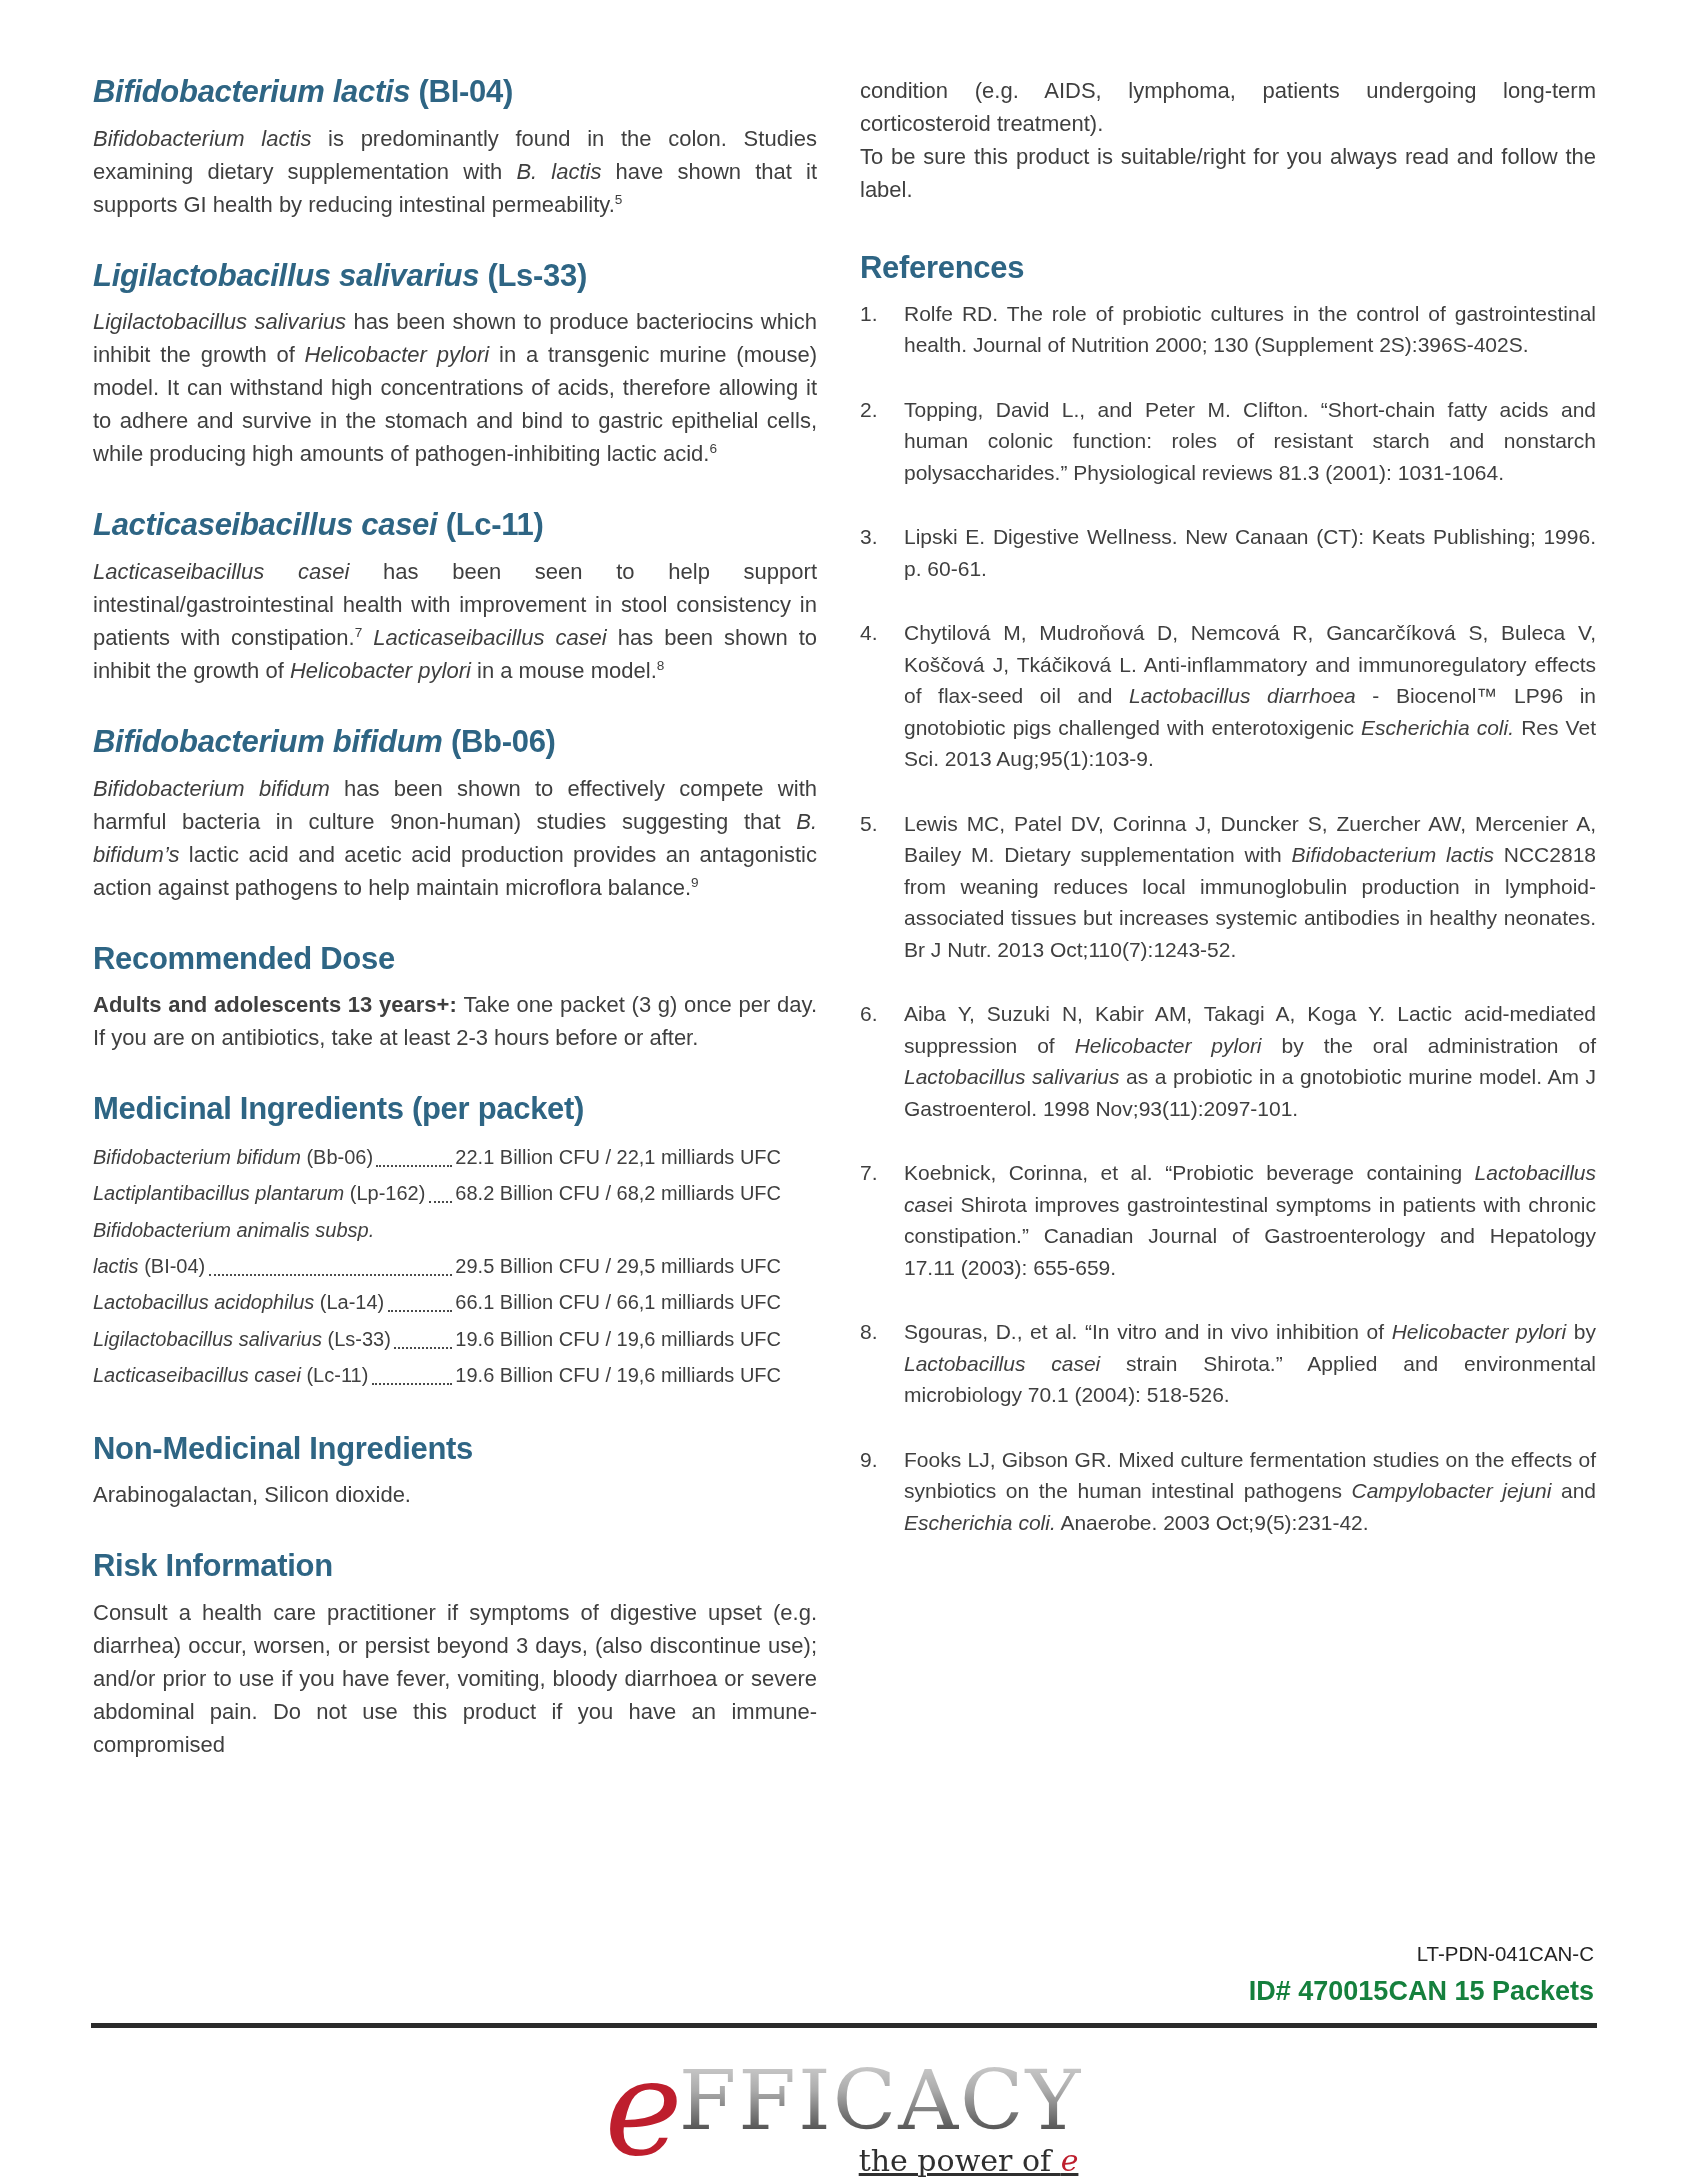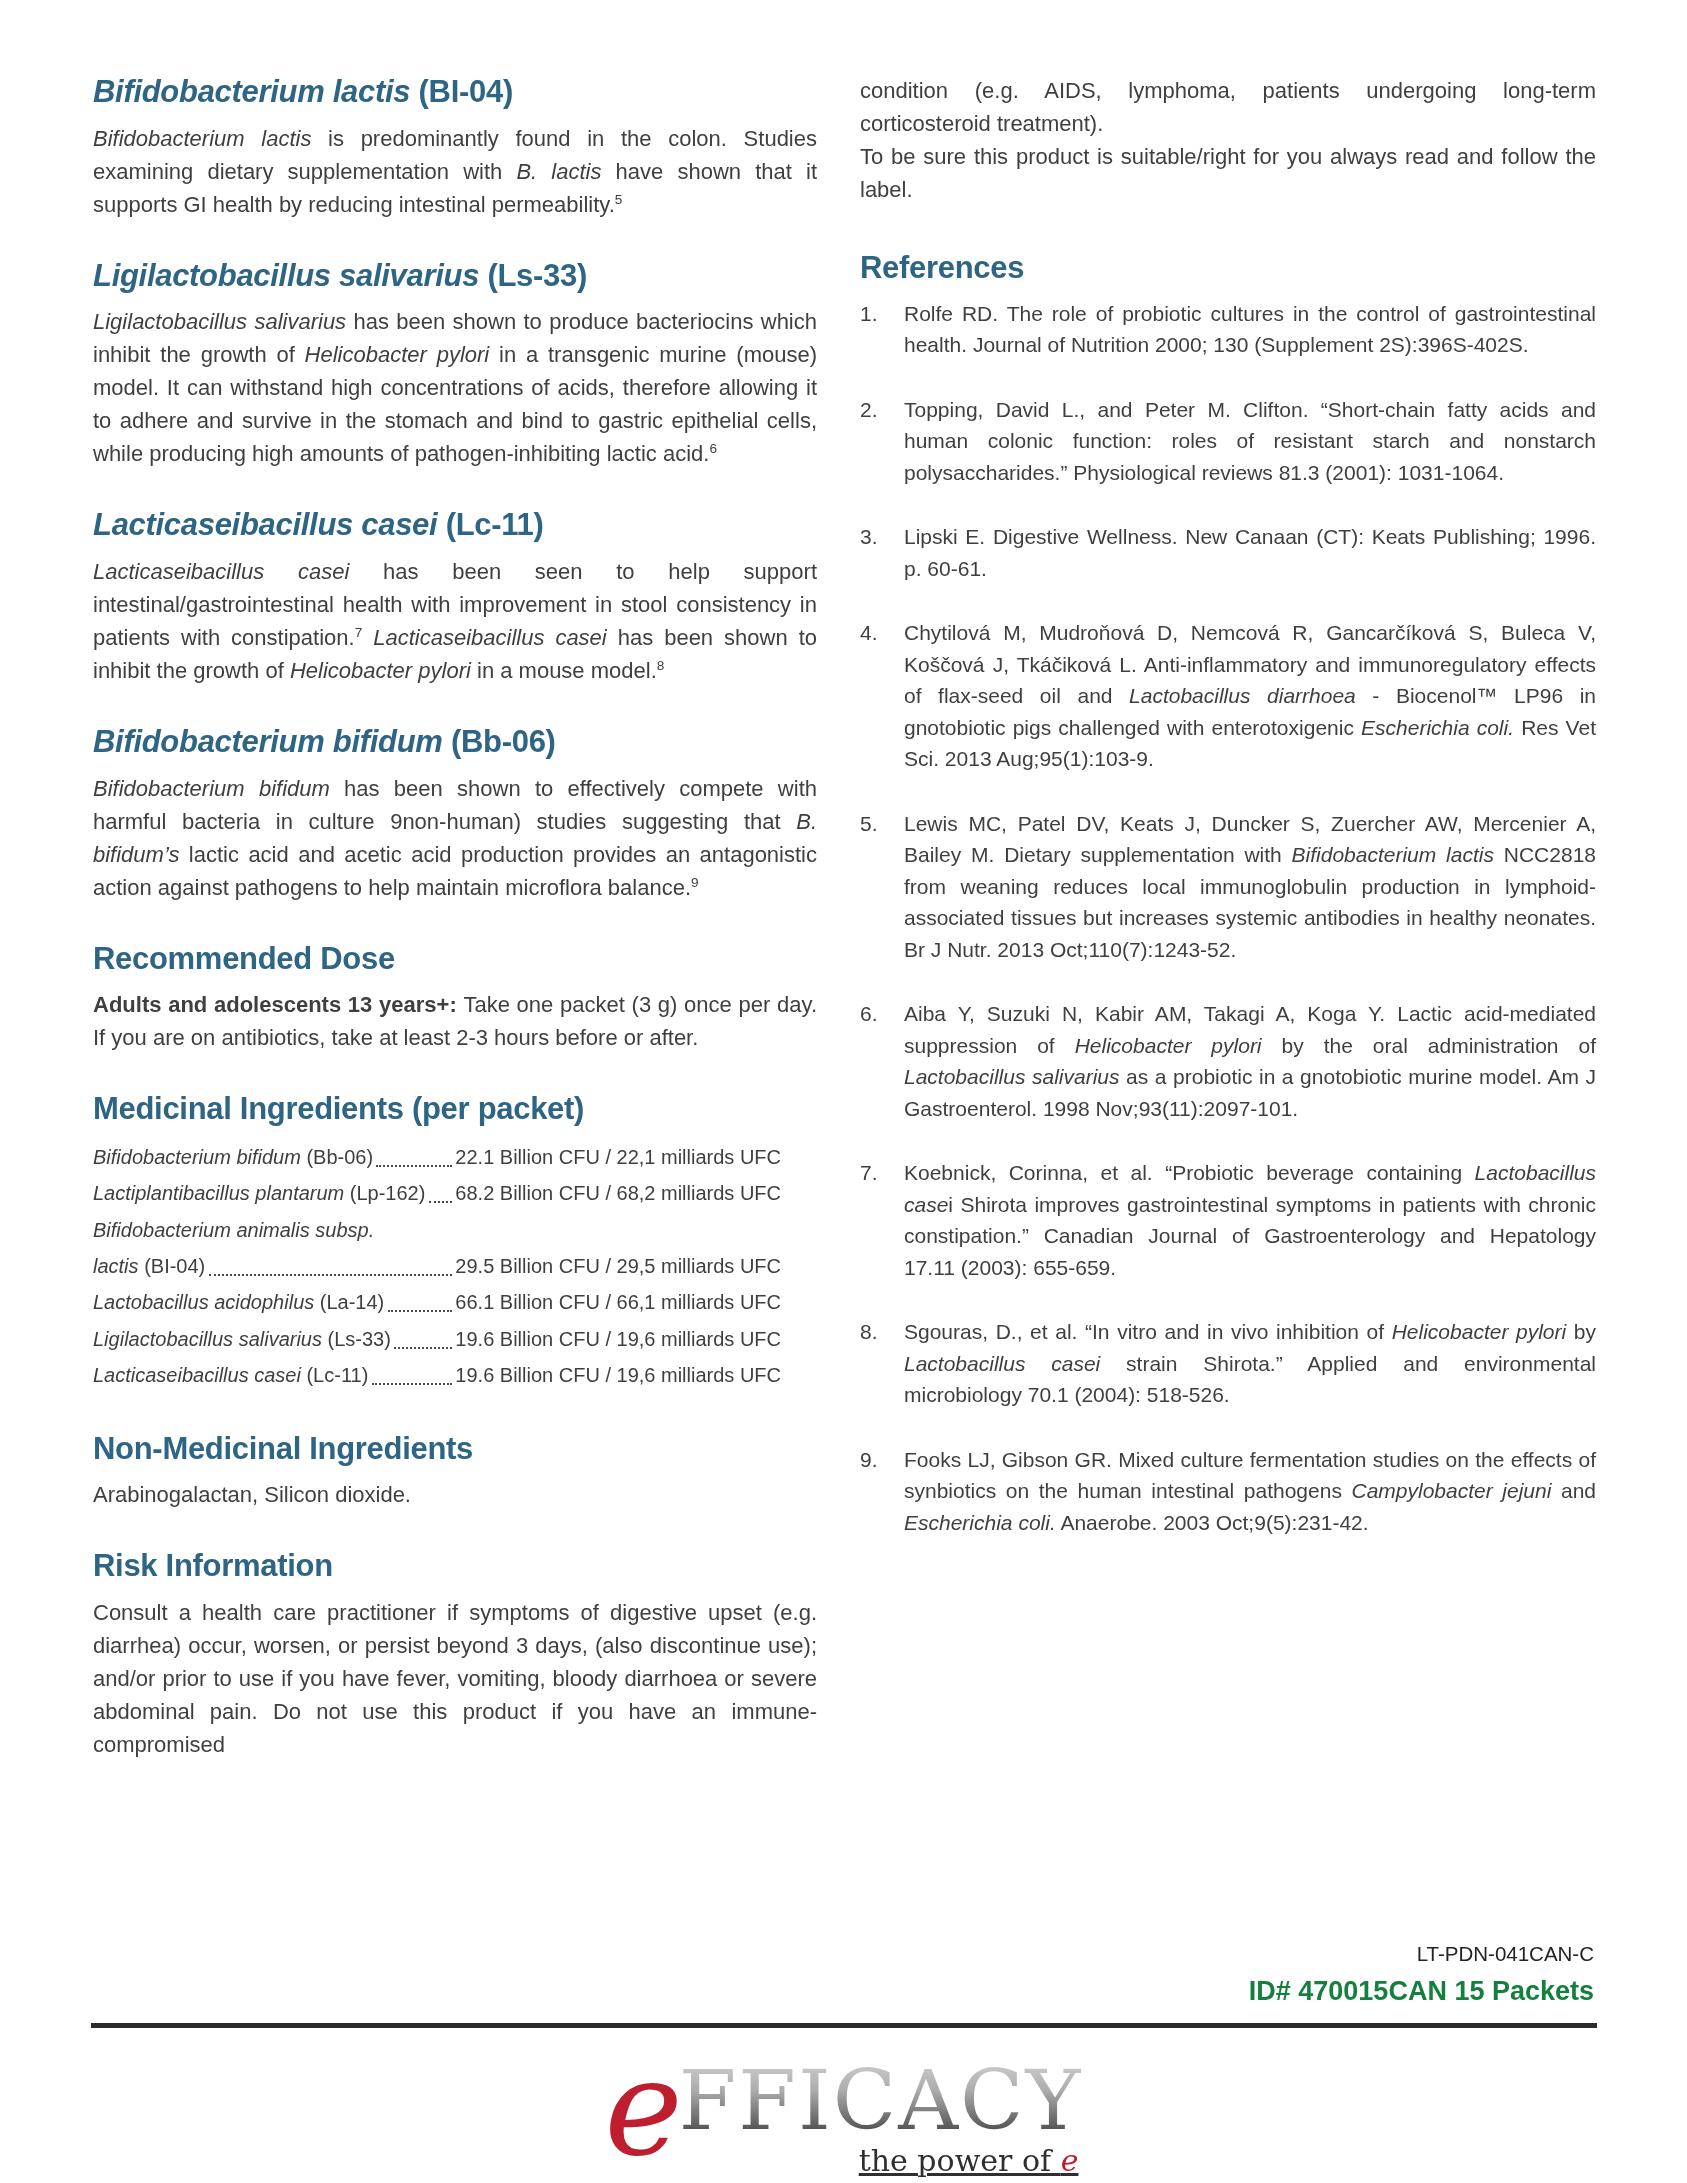--- a/index.html
+++ b/index.html
@@ -138,21 +138,21 @@
   <div class="ref-item">
     <span class="ref-num">3.</span>
     <span class="ref-text"><span>Lipski E. Digestive Wellness. New Canaan (CT): Keats Publishing; 1996. p. 60-61.</span></span>
   </div>
   <div class="ref-item">
     <span class="ref-num">4.</span>
     <span class="ref-text"><span>Chytilová M, Mudroňová D, Nemcová R, Gancarčíková S, Buleca V, Koščová J, Tkáčiková L. Anti-inflammatory and immunoregulatory effects of flax-seed oil and </span><i>Lactobacillus diarrhoea</i><span> - Biocenol™ LP96 in gnotobiotic pigs challenged with enterotoxigenic </span><i>Escherichia coli.</i><span> Res Vet Sci. 2013 Aug;95(1):103-9.</span></span>
   </div>
   <div class="ref-item">
     <span class="ref-num">5.</span>
-    <span class="ref-text"><span>Lewis MC, Patel DV, Keats J, Duncker S, Zuercher AW, Mercenier A, Bailey M. Dietary supplementation with </span><i>Bifidobacterium lactis</i><span> NCC2818 from weaning reduces local immunoglobulin production in lymphoid-associated tissues but increases systemic antibodies in healthy neonates. Br J Nutr. 2013 Oct;110(7):1243-52.</span></span>
+    <span class="ref-text"><span>Lewis MC, Patel DV, Corinna J, Duncker S, Zuercher AW, Mercenier A, Bailey M. Dietary supplementation with </span><i>Bifidobacterium lactis</i><span> NCC2818 from weaning reduces local immunoglobulin production in lymphoid-associated tissues but increases systemic antibodies in healthy neonates. Br J Nutr. 2013 Oct;110(7):1243-52.</span></span>
   </div>
   <div class="ref-item">
     <span class="ref-num">6.</span>
     <span class="ref-text"><span>Aiba Y, Suzuki N, Kabir AM, Takagi A, Koga Y. Lactic acid-mediated suppression of </span><i>Helicobacter pylori</i><span> by the oral administration of </span><i>Lactobacillus salivarius</i><span> as a probiotic in a gnotobiotic murine model. Am J Gastroenterol. 1998 Nov;93(11):2097-101.</span></span>
   </div>
   <div class="ref-item">
     <span class="ref-num">7.</span>
     <span class="ref-text"><span>Koebnick, Corinna, et al. “Probiotic beverage containing </span><i>Lactobacillus case</i><span>i Shirota improves gastrointestinal symptoms in patients with chronic constipation.” Canadian Journal of Gastroenterology and Hepatology 17.11 (2003): 655-659.</span></span>
   </div>
   <div class="ref-item">

